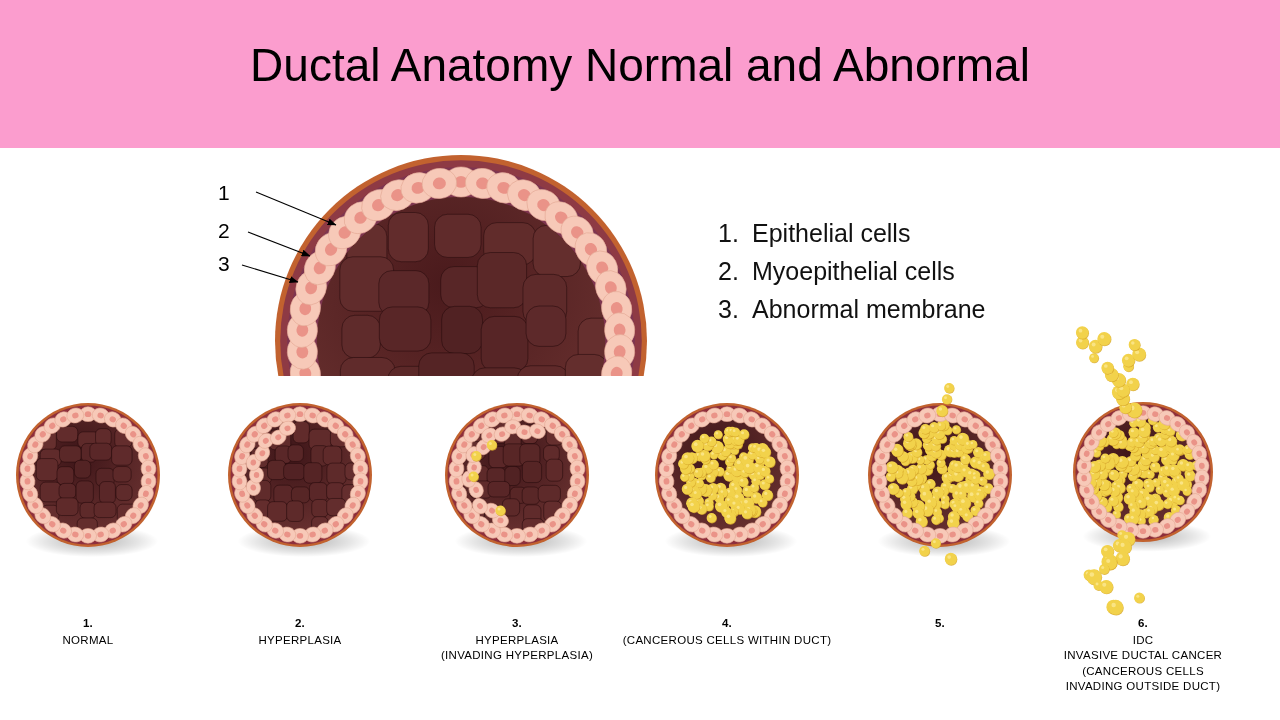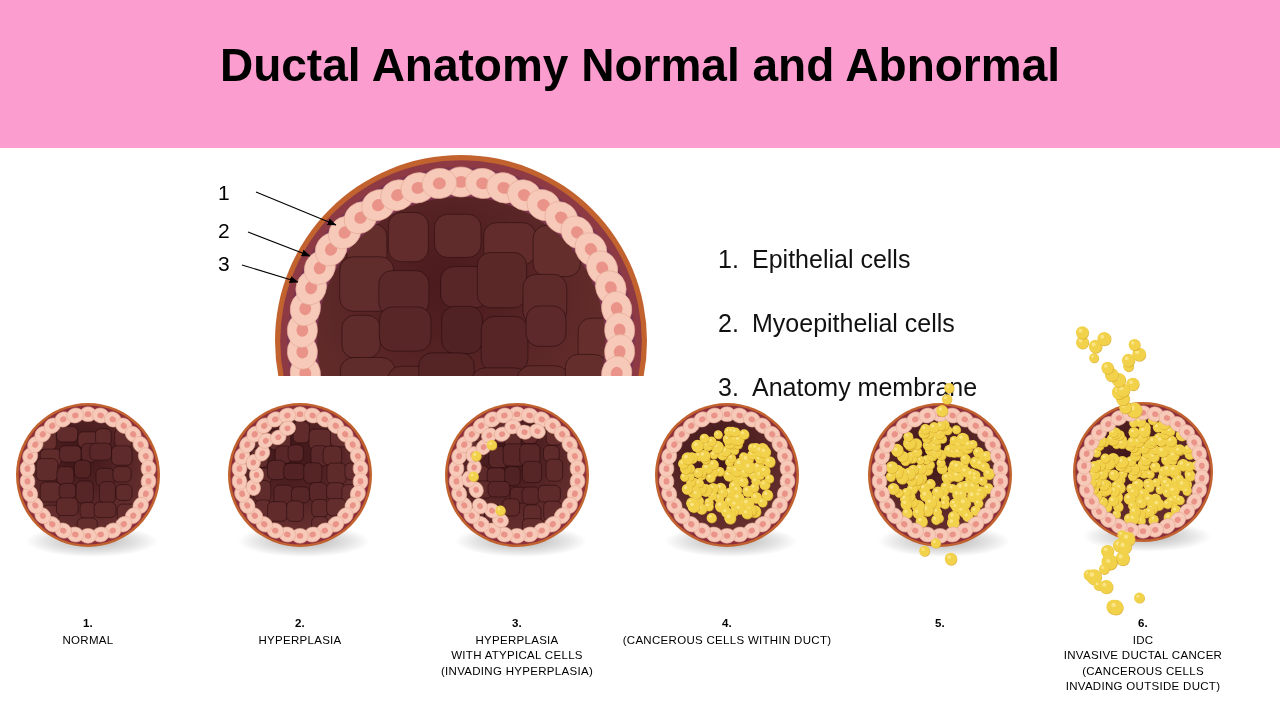--- a/index.html
+++ b/index.html
@@ -13,21 +13,21 @@
   #slide{position:absolute;left:0;top:0;width:1280px;height:720px;}
 
   
   #header{
     position:absolute;left:0;top:0;width:1280px;height:148px;
     background:#fb9dce;
   }
   #title{
     position:absolute;left:0;top:38px;width:1280px;
     text-align:center;
-    font-size:46px;line-height:54px;font-weight:700;color:#000000;
+    font-size:46px;line-height:54px;font-weight:400;color:#000000;
     letter-spacing:0px;
   }
 
   
   #hero{
     position:absolute;left:272px;top:152px;width:378px;height:224px;
     overflow:hidden;
   }
   #hero svg{display:block;}
 
@@ -41,21 +41,21 @@
 
   
   #legend{
     position:absolute;left:718px;top:214px;width:420px;
   }
   .legend-row{
     display:flex;align-items:baseline;
     font-size:25px;line-height:38px;color:#111;
   }
   .legend-idx{width:34px;flex:none;}
-  .legend-txt{flex:1;margin-top:26px;}
+  .legend-txt{flex:1;}
 
   
   #ducts{position:absolute;left:0;top:384px;width:1280px;height:190px;}
   .duct{position:absolute;}
   .duct svg{display:block;overflow:visible;}
 
   
   #captions{position:absolute;left:0;top:616px;width:1280px;height:104px;}
   .caption{
     position:absolute;text-align:center;
@@ -261,21 +261,21 @@
     <div class="legend-row">
       <span class="legend-idx">1.</span>
       <span class="legend-txt">Epithelial cells</span>
     </div>
     <div class="legend-row">
       <span class="legend-idx">2.</span>
       <span class="legend-txt">Myoepithelial cells</span>
     </div>
     <div class="legend-row">
       <span class="legend-idx">3.</span>
-      <span class="legend-txt">Anatomy membrane</span>
+      <span class="legend-txt">Abnormal membrane</span>
     </div>
   </div>
 
   <div id="ducts">
       <div class="duct" style="left: -44px; top: -41px;">
         <svg width="264" height="264" viewBox="0 0 264 264">
           <defs>
             <radialGradient id="sh1">
               <stop offset="0%" stop-color="#000" stop-opacity="0.30"></stop>
               <stop offset="70%" stop-color="#000" stop-opacity="0.10"></stop>
@@ -3536,21 +3536,20 @@
         <span class="cap-num">1.</span>
         <span class="cap-line">NORMAL</span>
       </div>
       <div class="caption" style="left: 140px; top: 0px; width: 320px;">
         <span class="cap-num">2.</span>
         <span class="cap-line">HYPERPLASIA</span>
       </div>
       <div class="caption" style="left: 357px; top: 0px; width: 320px;">
         <span class="cap-num">3.</span>
         <span class="cap-line">HYPERPLASIA</span>
-        <span class="cap-line">WITH ATYPICAL CELLS</span>
         <span class="cap-line">(INVADING HYPERPLASIA)</span>
       </div>
       <div class="caption" style="left: 567px; top: 0px; width: 320px;">
         <span class="cap-num">4.</span>
         <span class="cap-line">(CANCEROUS CELLS WITHIN DUCT)</span>
       </div>
       <div class="caption" style="left: 780px; top: 0px; width: 320px;">
         <span class="cap-num">5.</span>
       </div>
       <div class="caption" style="left: 983px; top: 0px; width: 320px;">

